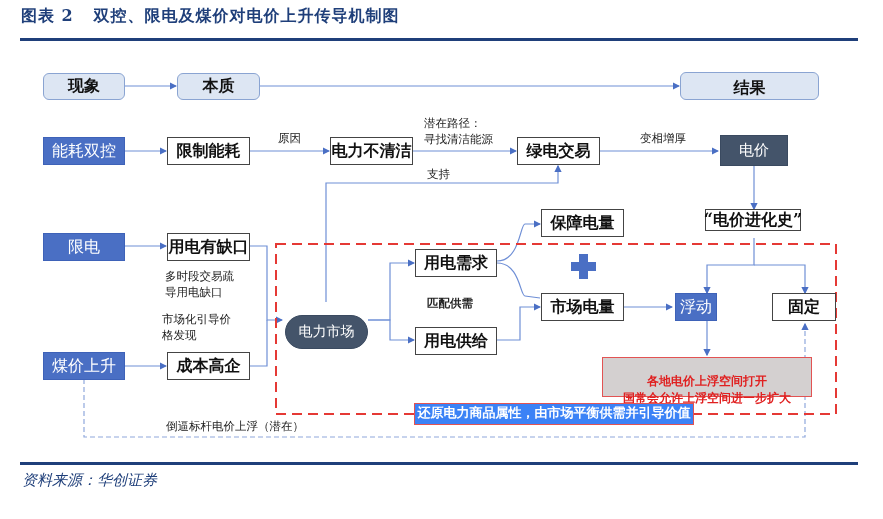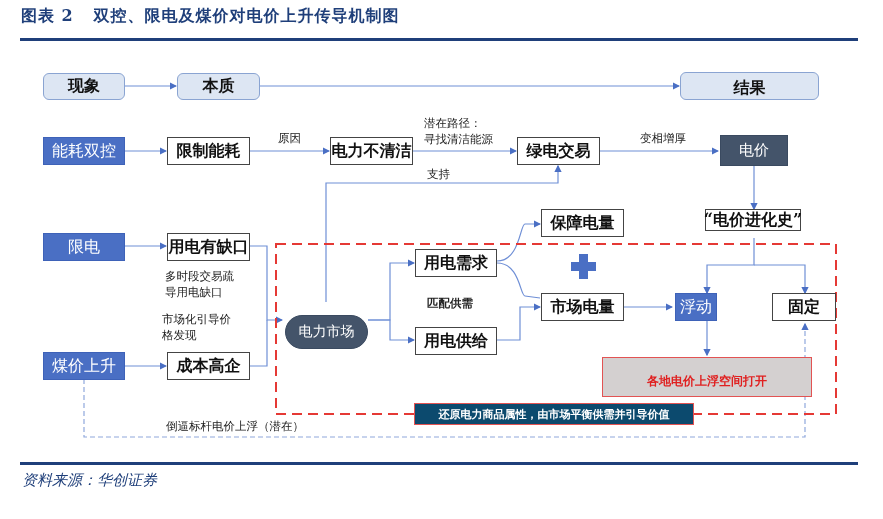--- a/index.html
+++ b/index.html
@@ -14,22 +14,22 @@
   svg { position:absolute; left:0; top:0; }
   .box { position:absolute; display:flex; align-items:center; justify-content:center;
          box-sizing:border-box; font-size:16px; font-weight:bold; white-space:nowrap; color:#111; }
   .hdr { background:#dde6f3; border:1.3px solid #8aa4d2; border-radius:6px; }
   .blue { background:#4a6fc4; color:#fff; border:1px solid #3e62b8; font-weight:normal; }
   .dark { background:#44546a; color:#fff; border:1px solid #3a4a60; font-weight:normal; }
   .white { background:#fff; border:1.3px solid #444; }
   .lbl { position:absolute; font-size:11.5px; color:#222; white-space:nowrap; line-height:17px; }
   .redbox { position:absolute; background:#d4d0d0; border:1.3px solid #e25353; color:#e02020;
             font-size:12px; font-weight:bold; text-align:center; line-height:17px; box-sizing:border-box; padding-top:15px; }
-  .banner { position:absolute; background:#0c4a6e; border:1.3px solid #e25353; color:#fff;
-            font-size:11px; font-weight:bold; box-sizing:border-box; display:flex; align-items:center; justify-content:center; white-space:nowrap;}
+  .banner { position:absolute; background:#3b82f6; border:1.3px solid #e25353; color:#fff;
+            font-size:13px; font-weight:bold; box-sizing:border-box; display:flex; justify-content:center; white-space:nowrap;}
   .plus-h { position:absolute; background:#4a6fc4; }
 </style>
 </head>
 <body>
 
 <div class="title">
   <span>图表 2</span>&nbsp;&nbsp;
   <span>双控、限电及煤价对电价上升传导机制图</span>
 </div>
 <div class="title-rule"></div>
@@ -159,20 +159,21 @@
 
 <div class="box blue" style="left:675px;top:293px;width:42px;height:28px;">
   <span>浮动</span>
   </div>
 <div class="box white" style="left:772px;top:293px;width:64px;height:28px;">
   <span>固定</span>
   </div>
 
 <div class="redbox" style="left:602px;top:357px;width:210px;height:40px;">
   <div>各地电价上浮空间打开</div>
+  <div>国常会允许上浮空间进一步扩大</div>
 </div>
 
 <div class="banner" style="left:414px;top:403px;width:280px;height:22px;">
   <span>还原电力商品属性，由市场平衡供需并引导价值</span>
   </div>
 
 <div class="lbl" style="left:166px;top:418px;">倒逼标杆电价上浮（潜在）</div>
 
 <div class="footer-rule"></div>
 <div class="source">资料来源：华创证券</div>

